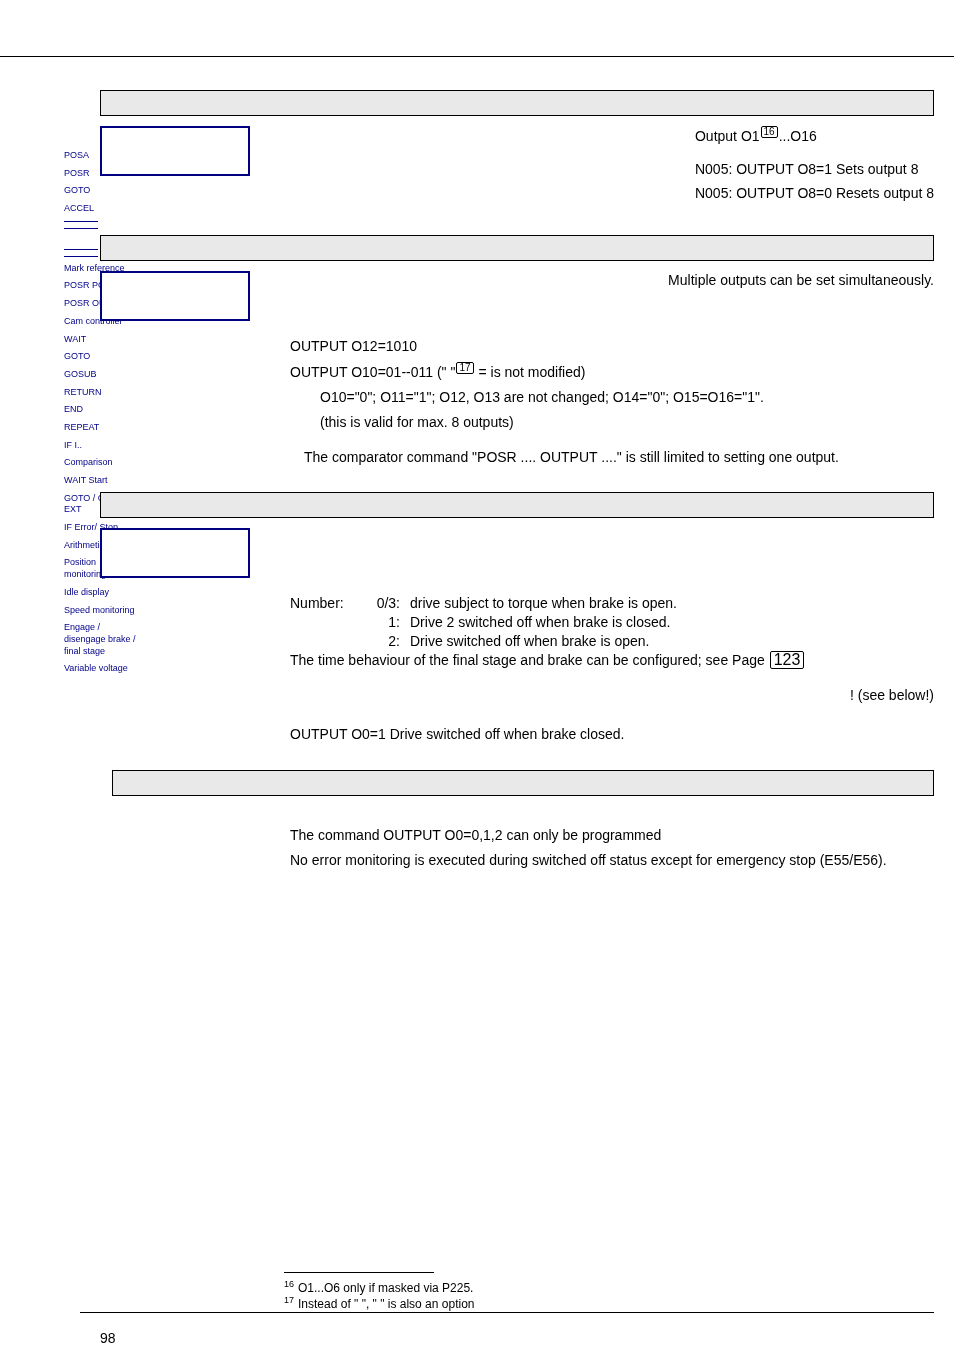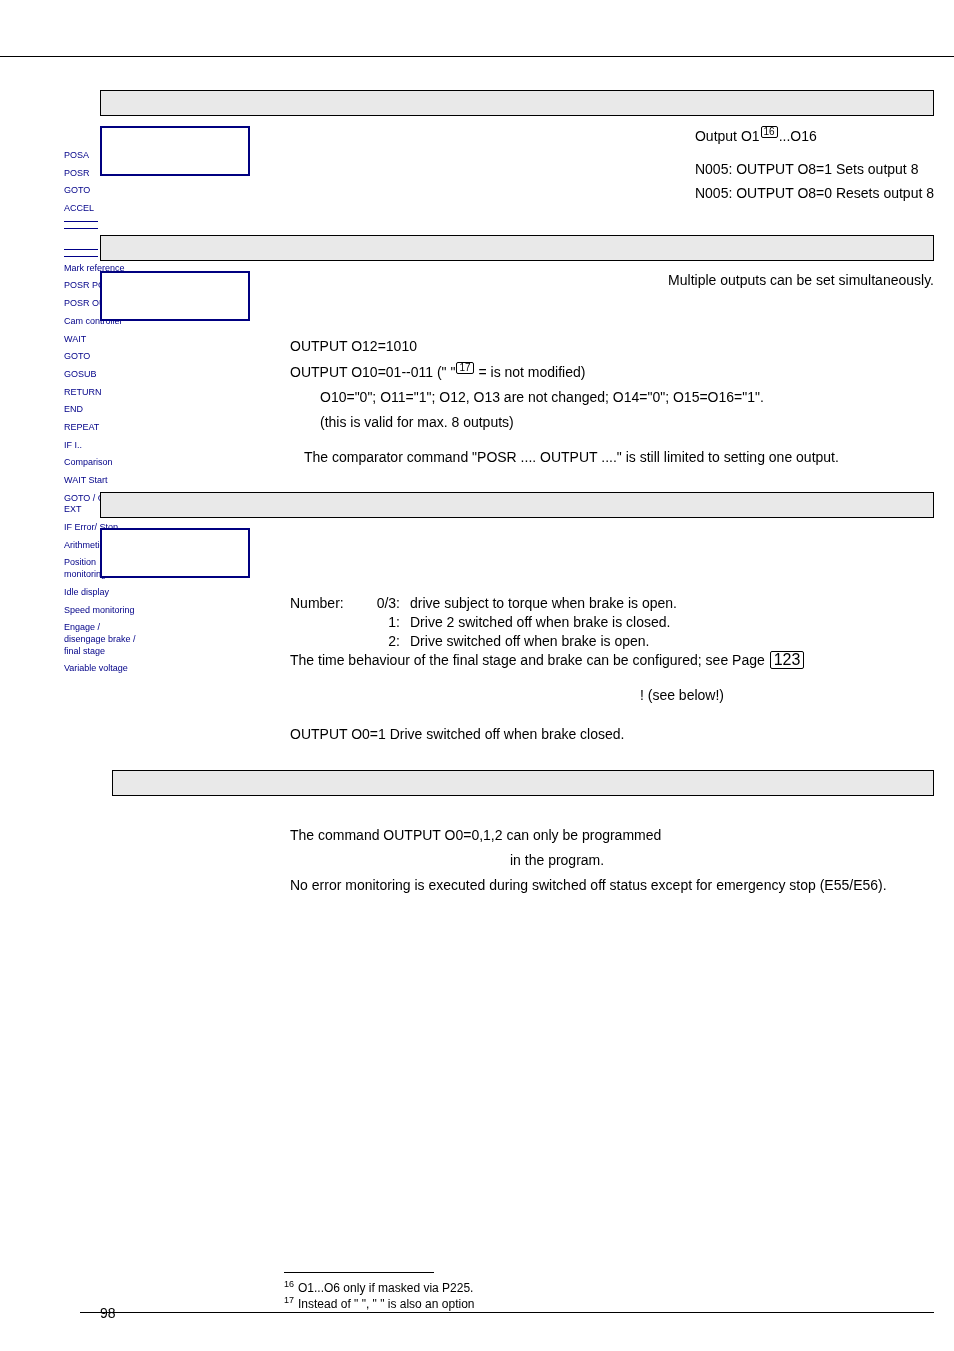--- a/index.html
+++ b/index.html
@@ -98,33 +98,33 @@
   .footnotes .sep {
     border-top: 1px solid #000;
     width: 150px;
     margin-bottom: 6px;
   }
   .footnotes sup { font-size: 9px; margin-right: 4px; }
 
   .page-num {
     position: absolute;
     left: 100px;
-    bottom: 30px;
+    bottom: 5px;
     font-size: 14px;
   }
   .bottom-rule {
     position: absolute;
     left: 80px;
     right: 20px;
     bottom: 38px;
     border-top: 1px solid #000;
   }
 
   .indent { padding-left: 30px; }
-  .center-ish { text-align: center; padding-left: 140px; }
+  .center-ish { text-align: right; padding-left: 140px; }
 
   .section-gap { height: 8px; }
 
   .nb-list {
     margin-left: 80px;
   }
   .nb-list .line { display: flex; }
   .nb-list .num { width: 40px; text-align: right; padding-right: 10px; }
 </style>
 </head>
@@ -229,21 +229,20 @@
     <p class="center-ish">! (see below!)</p>
     <div style="height:14px"></div>
     <p>OUTPUT O0=1 Drive switched off when brake closed.</p>
   </div>
 
   <div class="section-gap"></div>
 
   <div class="wide-box" style="margin-left:12px"></div>
   <div class="content-block" style="margin-top:30px">
     <p>The command OUTPUT O0=0,1,2 can only be programmed</p>
-    <p style="padding-left:220px">in the program.</p>
     <p>No error monitoring is executed during switched off status except for emergency stop (E55/E56).</p>
   </div>
 
 </div>
 
 <div class="footnotes">
   <div class="sep"></div>
   <p><sup>16</sup><span>O1...O6 only if masked via P225.</span></p>
   <p><sup>17</sup><span>Instead of " ", " " is also an option</span></p>
 </div>

